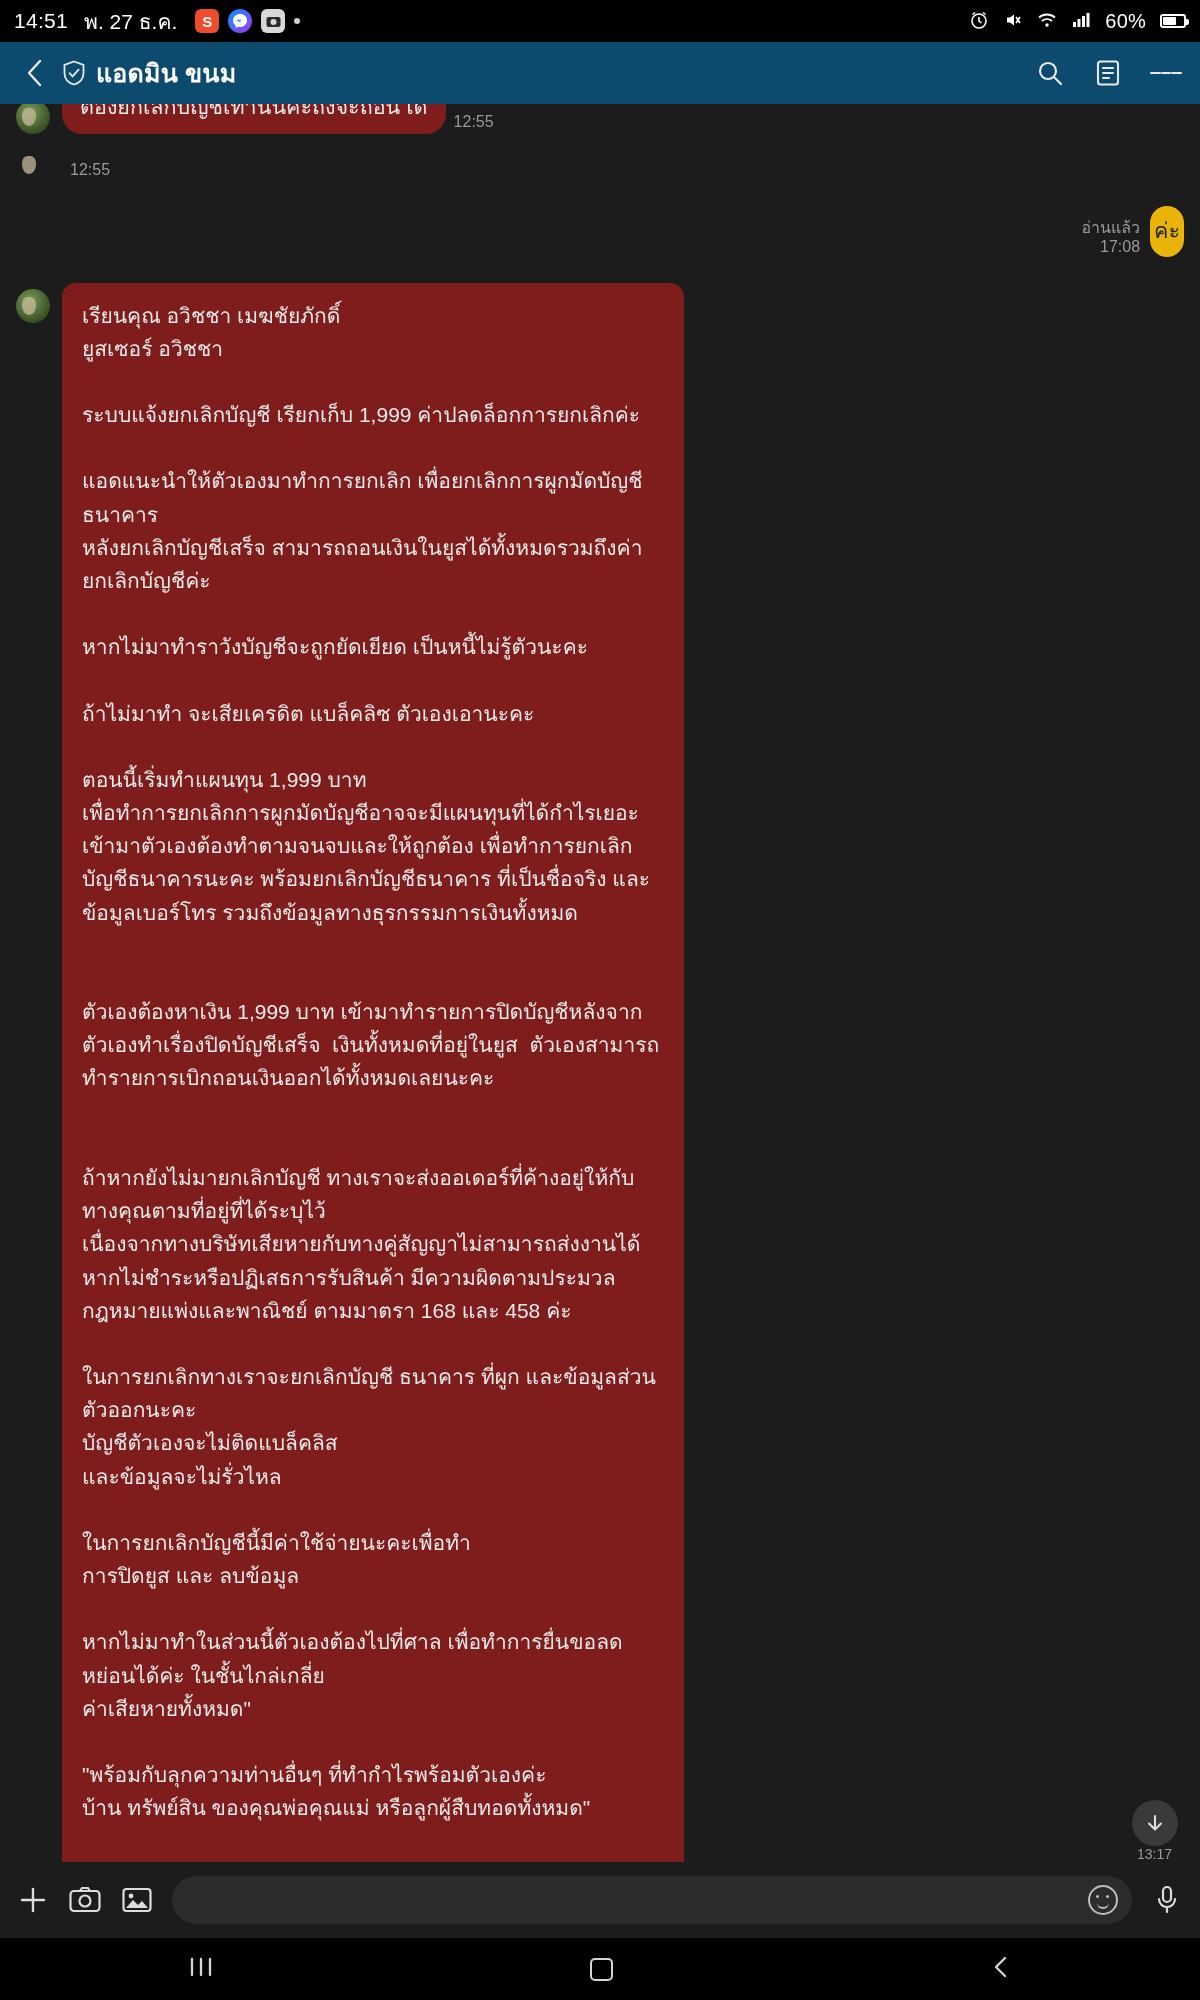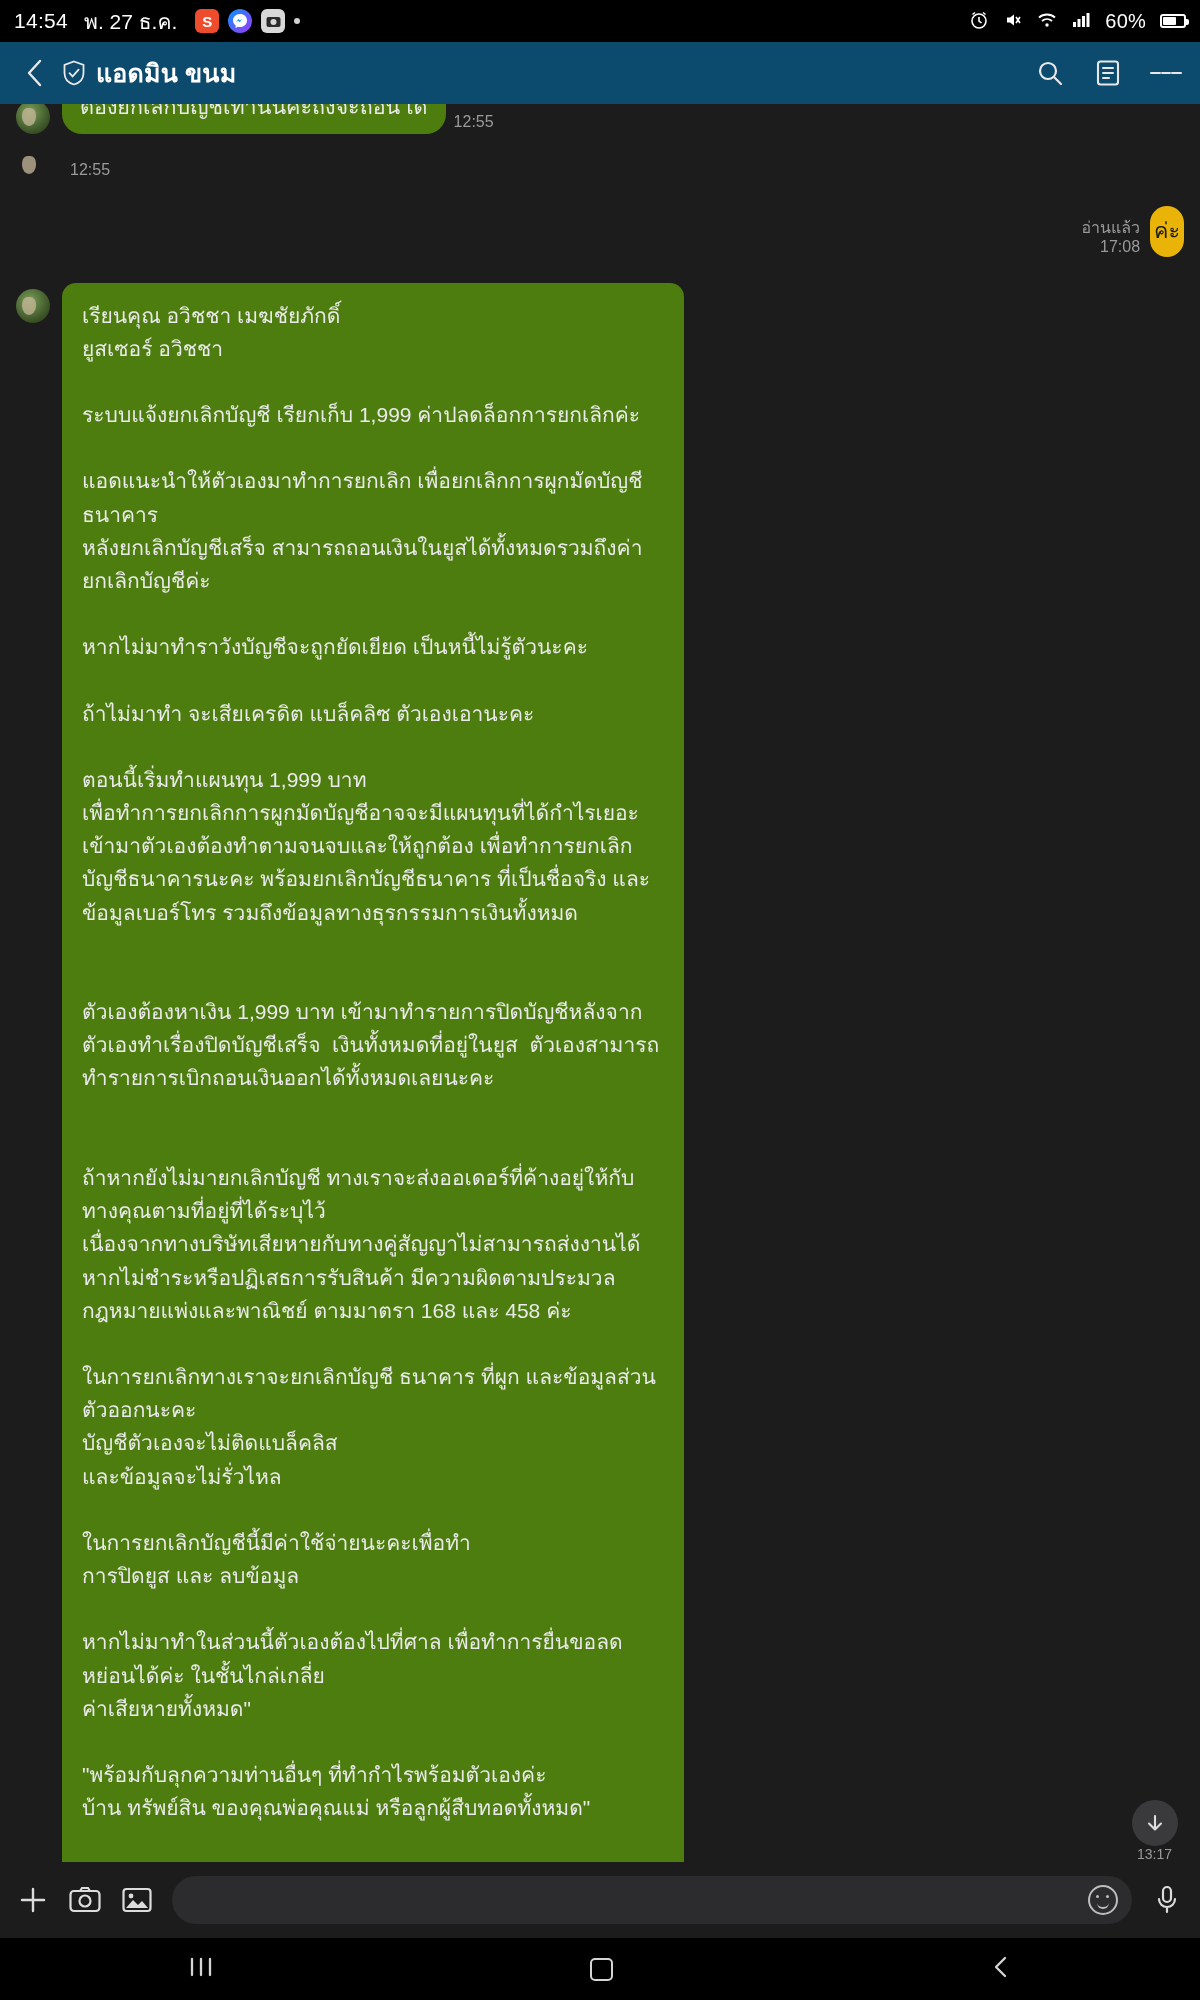--- a/index.html
+++ b/index.html
@@ -101,21 +101,21 @@
     width: 34px; height: 34px; border-radius: 50%;
     background: radial-gradient(circle at 40% 35%, #7c9e5a 0%, #46602f 55%, #20300f 100%);
     flex: 0 0 auto; margin-right: 12px; position: relative; overflow: hidden;
   }
   .avatar::after {
     content: ""; position: absolute; left: 6px; top: 8px; width: 14px; height: 18px;
     background: #c7b89a; border-radius: 40% 40% 50% 50%; opacity: .75;
   }
   .avatar.spacer { background: none; }
   .bubble {
-    background: #4d7c0f;
+    background: #7f1d1d;
     color: #eaeaea;
     border-radius: 20px;
     padding: 11px 18px;
     font-size: 21.5px;
     line-height: 1.42;
     max-width: 640px;
     word-wrap: break-word;
   }
   .bubble.green {
     background: #eab308;
@@ -193,21 +193,21 @@
   }
   .nav-home { width: 23px; height: 23px; border: 2.5px solid #d5d5d5; border-radius: 5px; }
 </style>
 </head>
 <body>
 
 <div id="app">
 
   <div class="statusbar">
     <div class="sb-left">
-      <span class="sb-clock">14:54</span>
+      <span class="sb-clock">14:51</span>
       <span class="sb-date">พ. 27 ธ.ค.</span>
       <span class="sb-appicons">
         <span class="sb-badge shopee">S</span>
         <span class="sb-badge messenger">
           <svg width="16" height="16" viewBox="0 0 16 16">
               <path d="M8 1C4.1 1 1 3.9 1 7.4c0 2 1 3.8 2.6 4.9V15l2.4-1.3c.6.2 1.3.3 2 .3 3.9 0 7-2.9 7-6.6S11.9 1 8 1z" fill="#fff"></path>
               <path d="M4.2 9.3l2.1-3.4 1.7 1.6 1.9-1.6-2 3.4-1.7-1.6z" fill="#0695ff"></path>
             </svg>
         </span>
         <span class="sb-badge cam">

